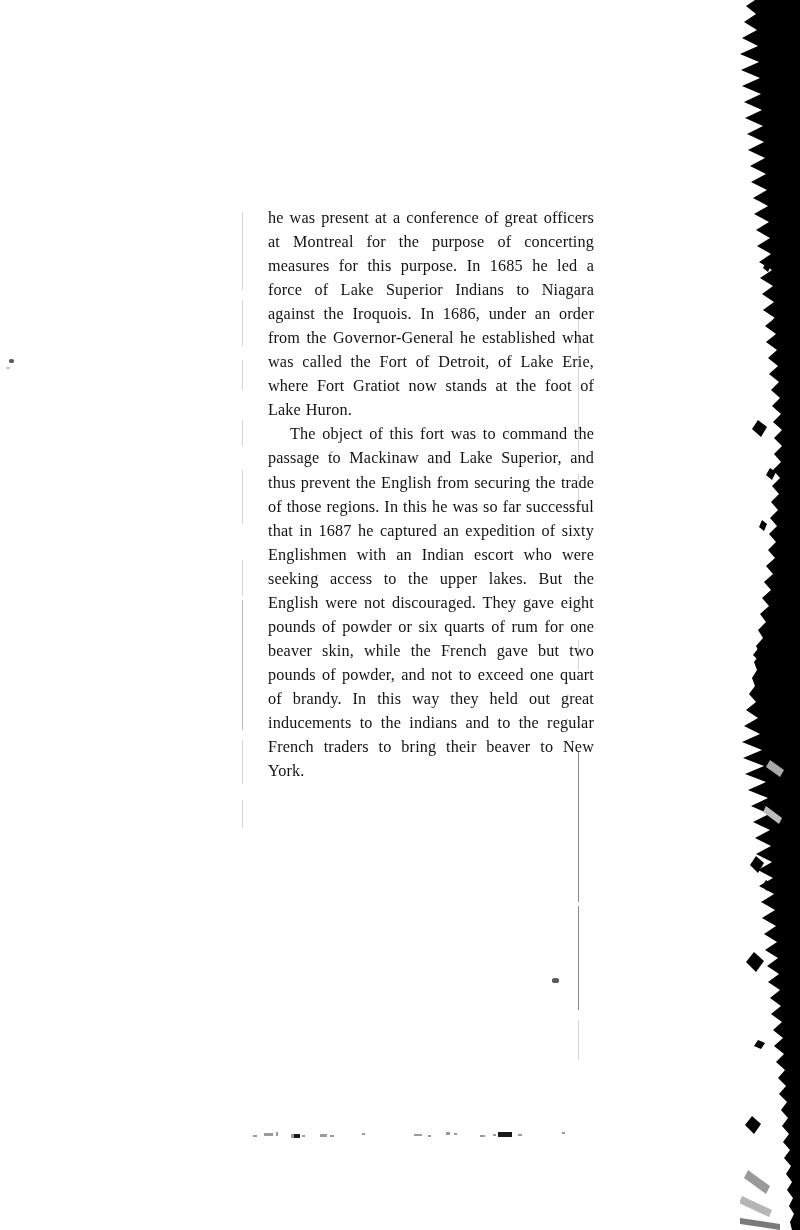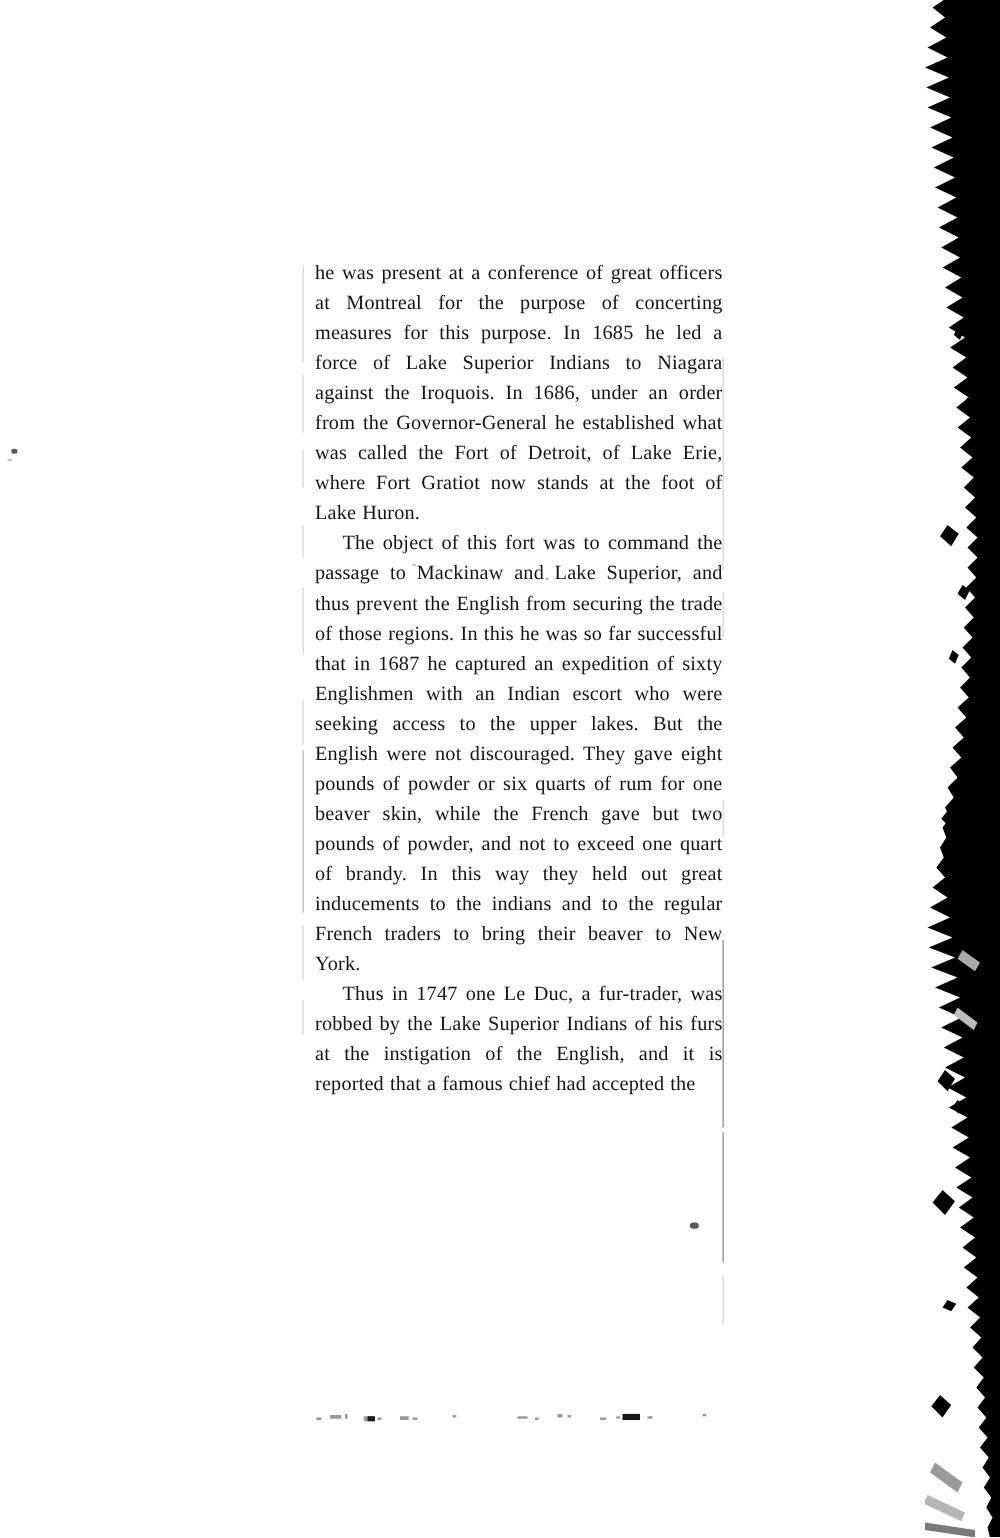--- a/index.html
+++ b/index.html
@@ -42,21 +42,21 @@
   .speck {
     position: absolute;
     background: #5a5a5a;
     border-radius: 40%;
   }
   .speck.light { background: #c2c2c2; }
 
   
   #text-column {
     position: absolute;
-    left: 252px;
+    left: 268px;
     top: 206px;
     width: 326px;
   }
   .para {
     margin: 0;
     font-size: 16.2px;
     line-height: 24.05px;
     text-align: justify;
     text-align-last: left;
     color: #131313;
@@ -166,21 +166,20 @@
 
   <div class="speck" style="left:9px; top:359px; width:5px; height:4px;"></div>
   <div class="speck light" style="left:6px; top:367px; width:4px; height:2px;"></div>
   <div class="speck light" style="left:330px; top:451px; width:3px; height:2px;"></div>
   <div class="speck light" style="left:436px; top:462px; width:3px; height:2px;"></div>
   <div class="speck" style="left:552px; top:978px; width:7px; height:5px;"></div>
 
   <div id="text-column">
     <p class="para">he was present at a conference of great officers at Montreal for the purpose of concerting measures for this purpose. In 1685 he led a force of Lake Superior Indians to Niagara against the Iroquois. In 1686, under an order from the Governor-General he established what was called the Fort of Detroit, of Lake Erie, where Fort Gratiot now stands at the foot of Lake Huron.</p>
     <p class="para indent">The object of this fort was to command the passage to Mackinaw and Lake Superior, and thus prevent the English from securing the trade of those regions. In this he was so far successful that in 1687 he captured an expedition of sixty Englishmen with an Indian escort who were seeking access to the upper lakes. But the English were not discouraged. They gave eight pounds of powder or six quarts of rum for one beaver skin, while the French gave but two pounds of powder, and not to exceed one quart of brandy. In this way they held out great inducements to the indians and to the regular French traders to bring their beaver to New York.</p>
-    <p class="para indent last-short">Thus in 1747 one Le Duc, a fur-trader, was robbed by the Lake Superior Indians of his furs at the instigation of the English, and it is reported that a famous chief had accepted the</p>
   </div>
 
   <div class="clipped-line">
     <svg width="330" height="10" viewBox="0 0 330 10" xmlns="http://www.w3.org/2000/svg">
       <g fill="#9a9a9a">
         <rect x="3" y="3" width="4" height="2"></rect>
         <rect x="14" y="1" width="9" height="3"></rect>
         <rect x="26" y="0" width="2" height="4"></rect>
         <rect x="41" y="2" width="8" height="4"></rect>
         <rect x="52" y="3" width="3" height="2"></rect>

